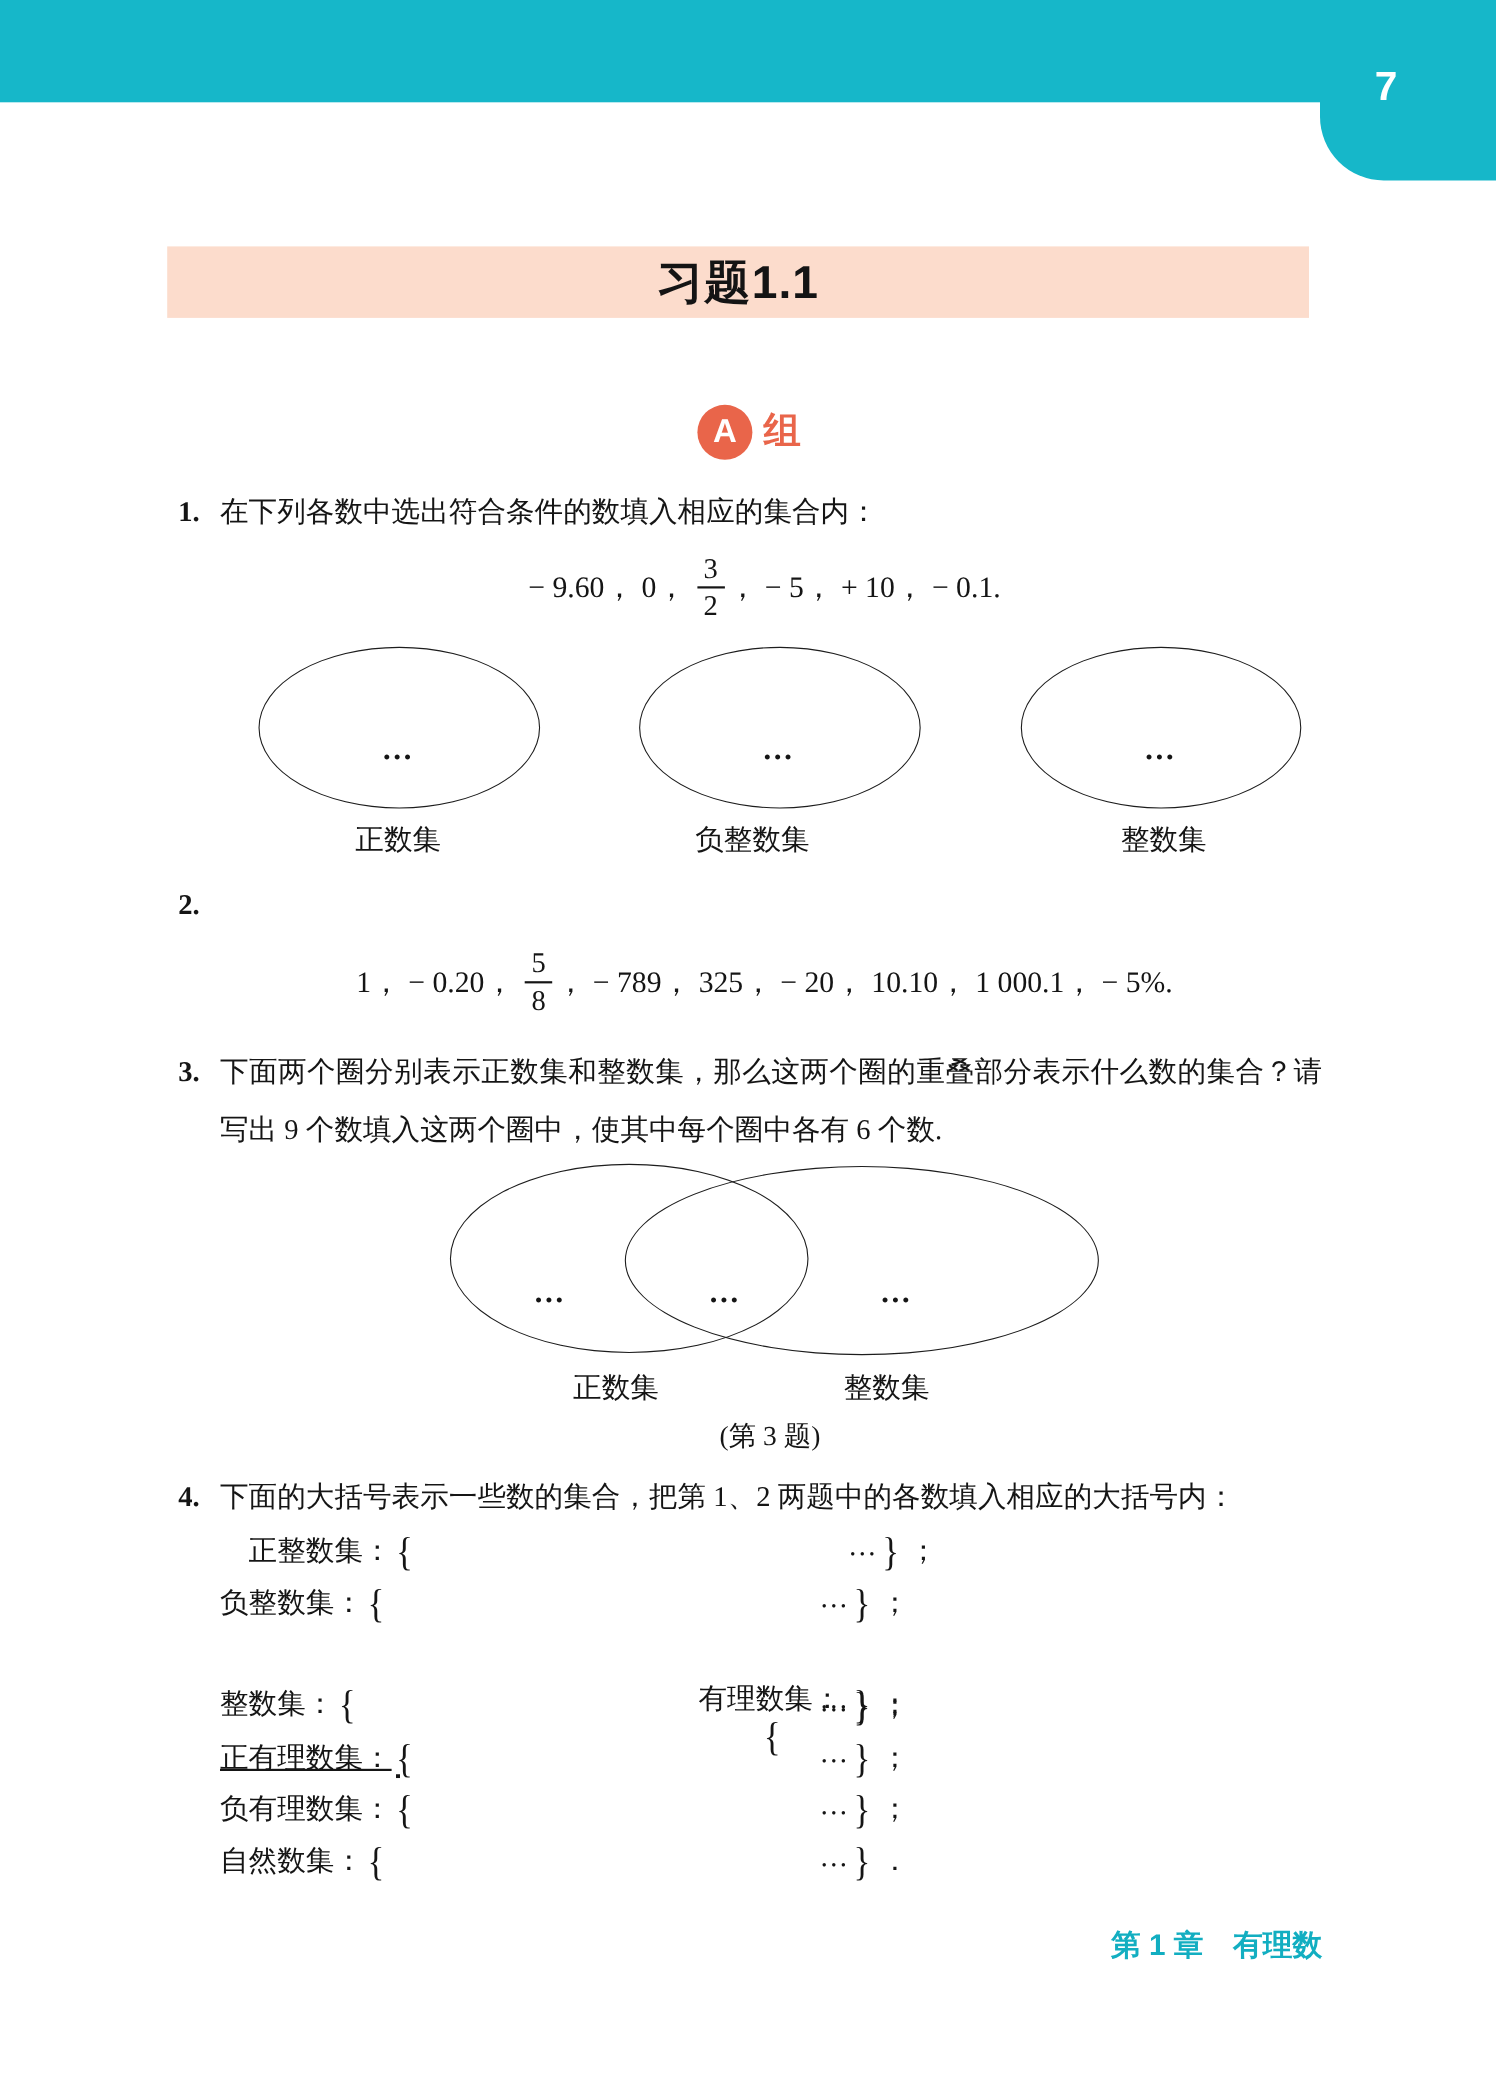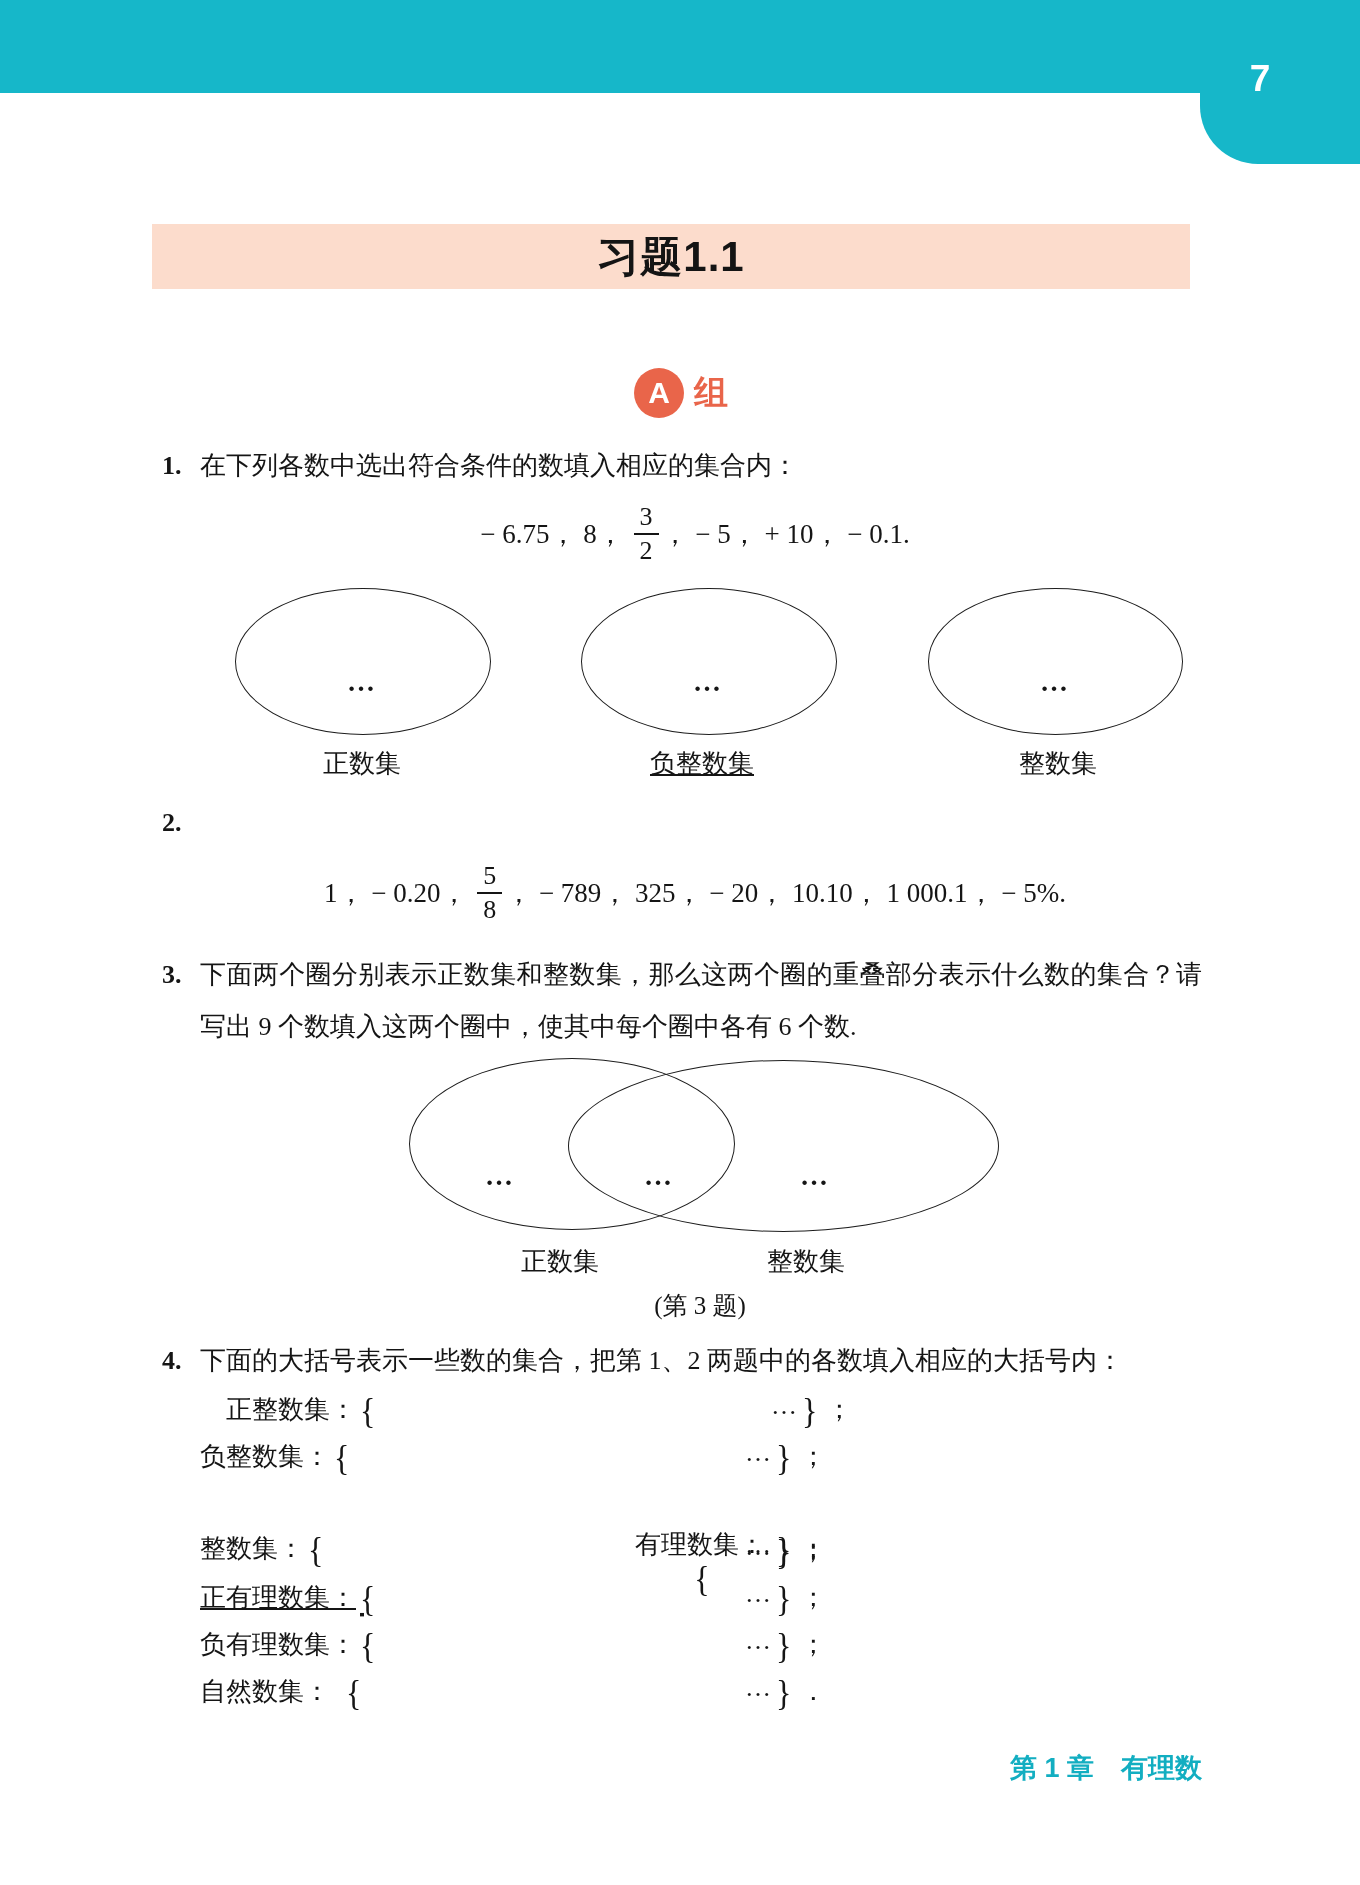--- a/index.html
+++ b/index.html
@@ -102,31 +102,31 @@
 <div class="abs badge">
   <span class="badge-letter">A</span>
 </div>
 <span class="abs badge-label">组</span>
 
 <div class="abs prob" style="top:440px;">
   <span class="pnum">1.</span>
   <span>在下列各数中选出符合条件的数填入相应的集合内：</span>
 </div>
 <div class="abs mathline" style="top:499px;">
-  <span>− 6.75， 8， </span><span class="frac"><span class="fn">3</span><span class="fd">2</span></span><span>， − 5， + 10， − 0.1.</span>
+  <span>− 9.60， 0， </span><span class="frac"><span class="fn">3</span><span class="fd">2</span></span><span>， − 5， + 10， − 0.1.</span>
 </div>
 
 <div class="abs ell" style="left:235px;top:588px;width:254px;height:145px;"></div>
 <div class="abs ell" style="left:581px;top:588px;width:254px;height:145px;"></div>
 <div class="abs ell" style="left:928px;top:588px;width:253px;height:145px;"></div>
 <span class="abs dots" style="left:362px;top:668px;">…</span>
 <span class="abs dots" style="left:708px;top:668px;">…</span>
 <span class="abs dots" style="left:1055px;top:668px;">…</span>
 <span class="abs elabel" style="left:362px;top:746px;">正数集</span>
-<span class="abs elabel" style="left:702px;top:746px;text-decoration:underline;">负整数集</span>
+<span class="abs elabel" style="left:684px;top:746px;">负整数集</span>
 <span class="abs elabel" style="left:1058px;top:746px;">整数集</span>
 
 <div class="abs prob" style="top:797px;">
   <span class="pnum">2.</span>
 </div>
 <div class="abs mathline" style="top:858px;">
   <span>1， − 0.20， </span><span class="frac"><span class="fn">5</span><span class="fd">8</span></span><span>， − 789， 325， − 20， 10.10， 1 000.1， − 5%.</span>
 </div>
 
 <div class="abs prob" style="top:949px;">
@@ -195,21 +195,21 @@
 </div>
 <div class="abs setrow" style="top:1621px;">
   <span>负有理数集：</span>
     <span class="obrace">{</span>
   <span class="tail">
       <span class="tdots">…</span>
       <span class="cbrace">}</span>
       <span class="punct">；</span>
     </span>
 </div>
-<div class="abs setrow" style="top:1668px;gap:12px;">
+<div class="abs setrow" style="top:1668px;">
   <span>自然数集：</span>
     <span class="obrace">{</span>
   <span class="tail">
       <span class="tdots">…</span>
       <span class="cbrace">}</span>
       <span class="punct">．</span>
     </span>
 </div>
 
 <div class="abs footer">第 1 章　有理数</div>

